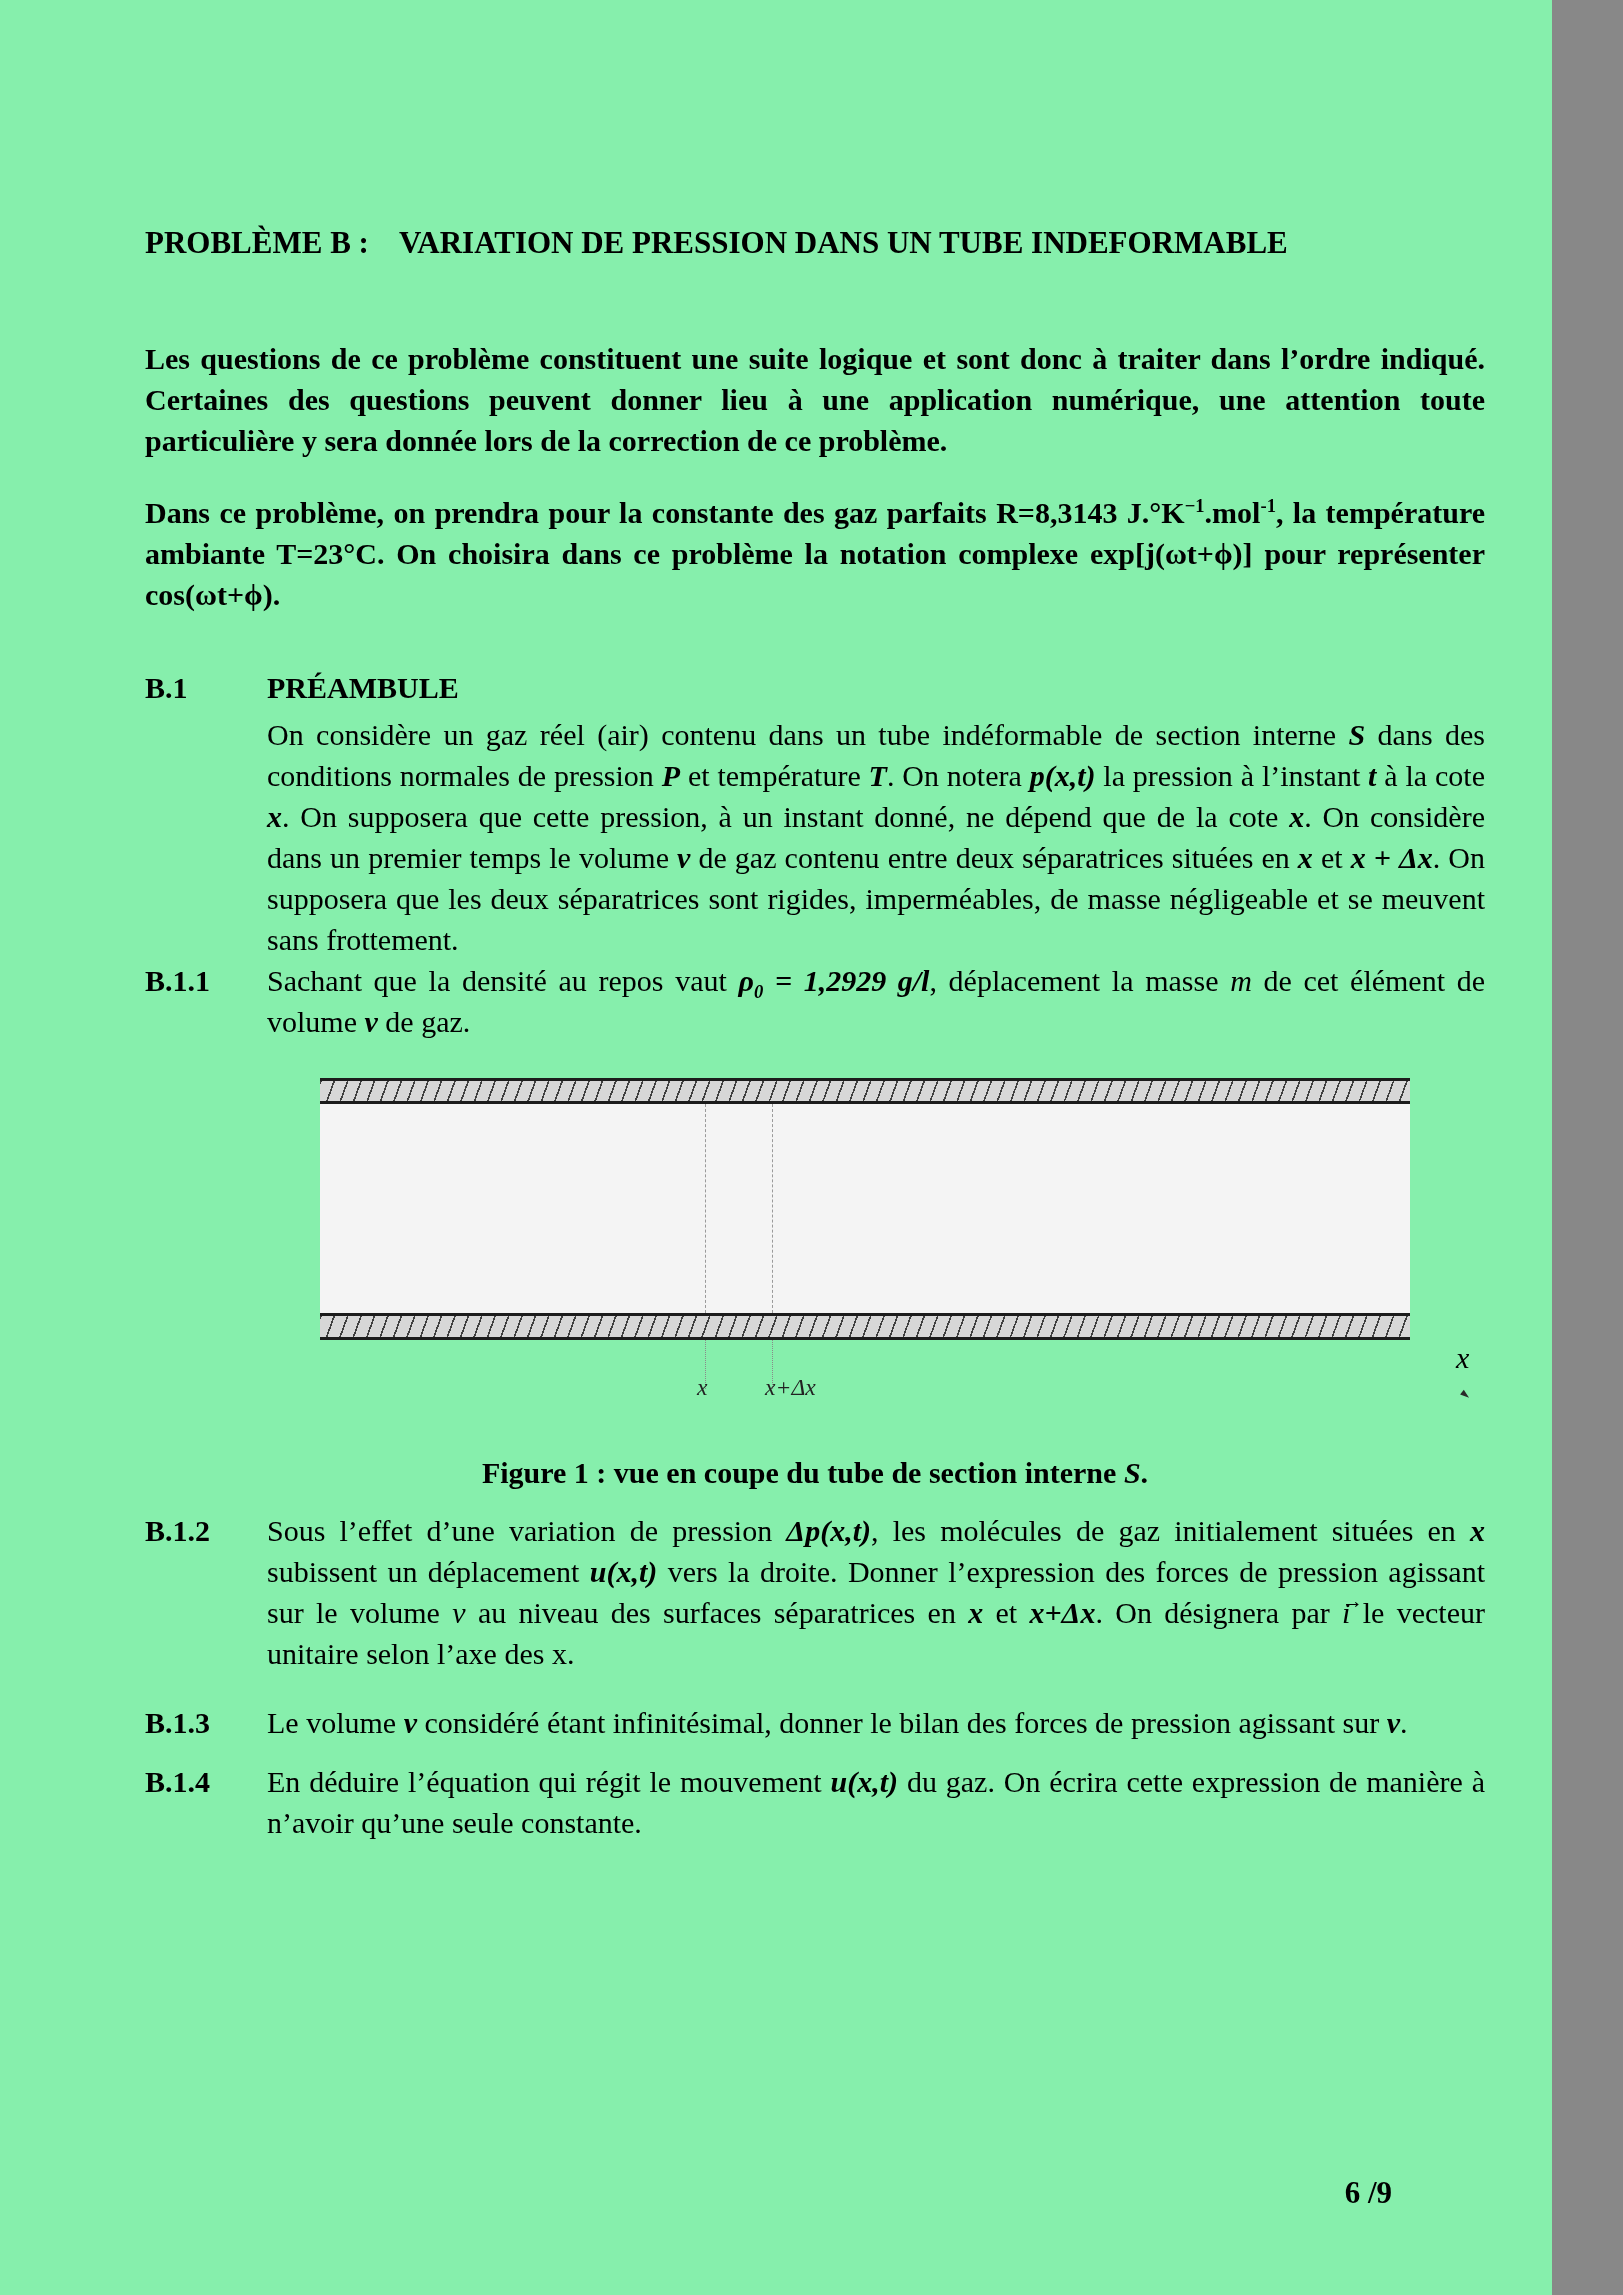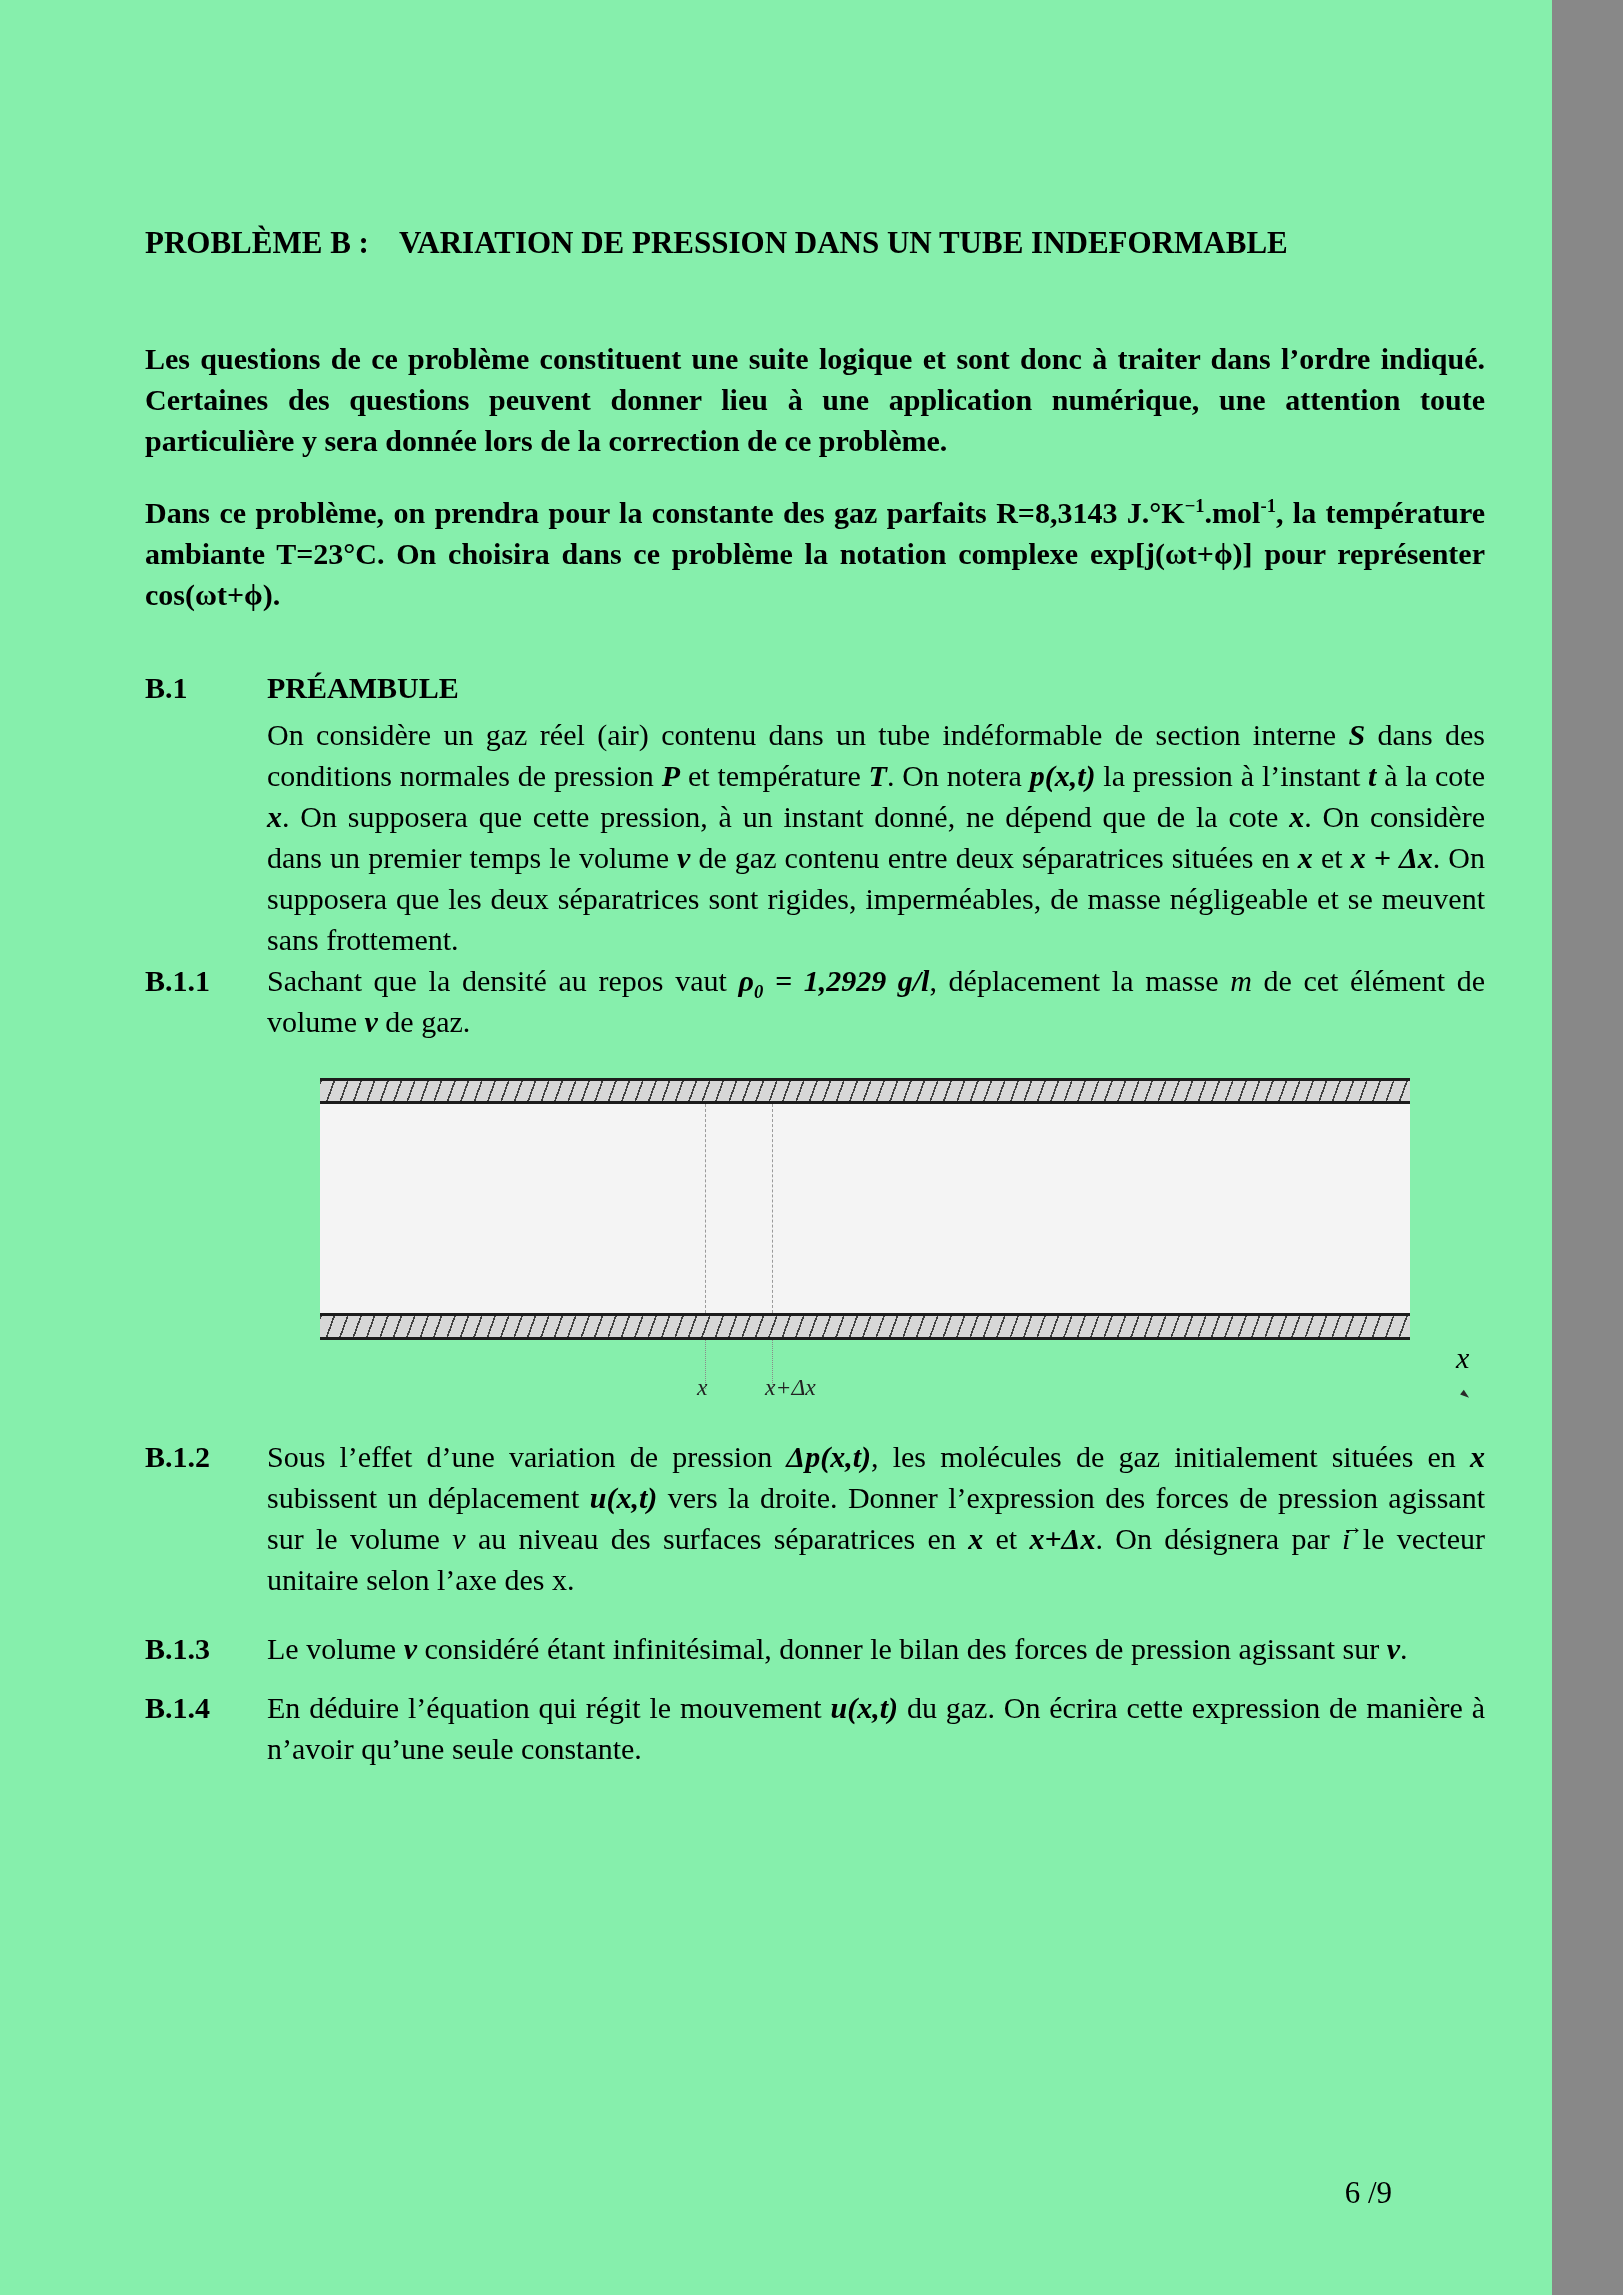--- a/index.html
+++ b/index.html
@@ -34,21 +34,21 @@
   .fl2{left:445px;}
   .axis-x{position:absolute;left:1136px;top:264px;font-style:italic;font-size:30px;line-height:31px;}
   .axis-tick{position:absolute;left:1141px;top:314px;width:0;height:0;
     border-left:9.4px solid #2a2a2a;border-top:3.9px solid transparent;border-bottom:3.9px solid transparent;
     transform:rotate(38deg);}
   .caption{margin-top:33px;text-align:center;font-weight:700;}
   .b12{margin-top:17.3px;}
   .b13{margin-top:28px;}
   .note{margin-top:11px;}
   .b14{margin-top:17.3px;}
-  .pagenum{position:absolute;top:2175px;right:160px;font-weight:400;font-size:31px;}
+  .pagenum{position:absolute;top:2175px;right:160px;font-weight:700;font-size:31px;}
   .b{font-weight:700;}
   .i{font-style:italic;}
   sup{font-size:0.62em;line-height:0;}
   sub{font-size:0.62em;line-height:0;}
   .vec{font-style:italic;position:relative;display:inline-block;}
   .vec::after{content:"\2192";position:absolute;left:0;top:-0.52em;font-size:0.7em;font-style:normal;}
 </style>
 </head>
 <body>
 
@@ -86,20 +86,21 @@
       </div>
       <div class="wall"></div>
       <div class="below bl1"></div>
       <div class="below bl2"></div>
       <div class="figlabel fl1">x</div>
       <div class="figlabel fl2">x+Δx</div>
       <div class="axis-x">x</div>
       <div class="axis-tick"></div>
     </div>
 
+    <div class="caption"><span class="b">Figure 1 : vue en coupe du tube de section interne </span><span class="b i">S</span><span class="b">.</span></div>
 
     <div class="qrow b12">
       <div class="qlabel">B.1.2</div>
       <div class="qtext"><span>Sous l’effet d’une variation de pression </span><span class="b i">Δp(x,t)</span><span>, les molécules de gaz initialement situées en </span><span class="b i">x</span><span> subissent un déplacement </span><span class="b i">u(x,t)</span><span> vers la droite. Donner l’expression des forces de pression agissant sur le volume </span><span class="i">v</span><span> au niveau des surfaces séparatrices en </span><span class="b i">x</span><span> et </span><span class="b i">x+Δx</span><span>. On désignera par </span><span class="i vec">i</span><span>  le vecteur unitaire selon l’axe des x.</span></div>
     </div>
 
     <div class="qrow b13">
       <div class="qlabel">B.1.3</div>
       <div class="qtext">
         <div><span>Le volume </span><span class="b i">v</span><span> considéré étant infinitésimal, donner le bilan des forces de pression agissant sur </span><span class="b i">v</span><span>.</span></div>

